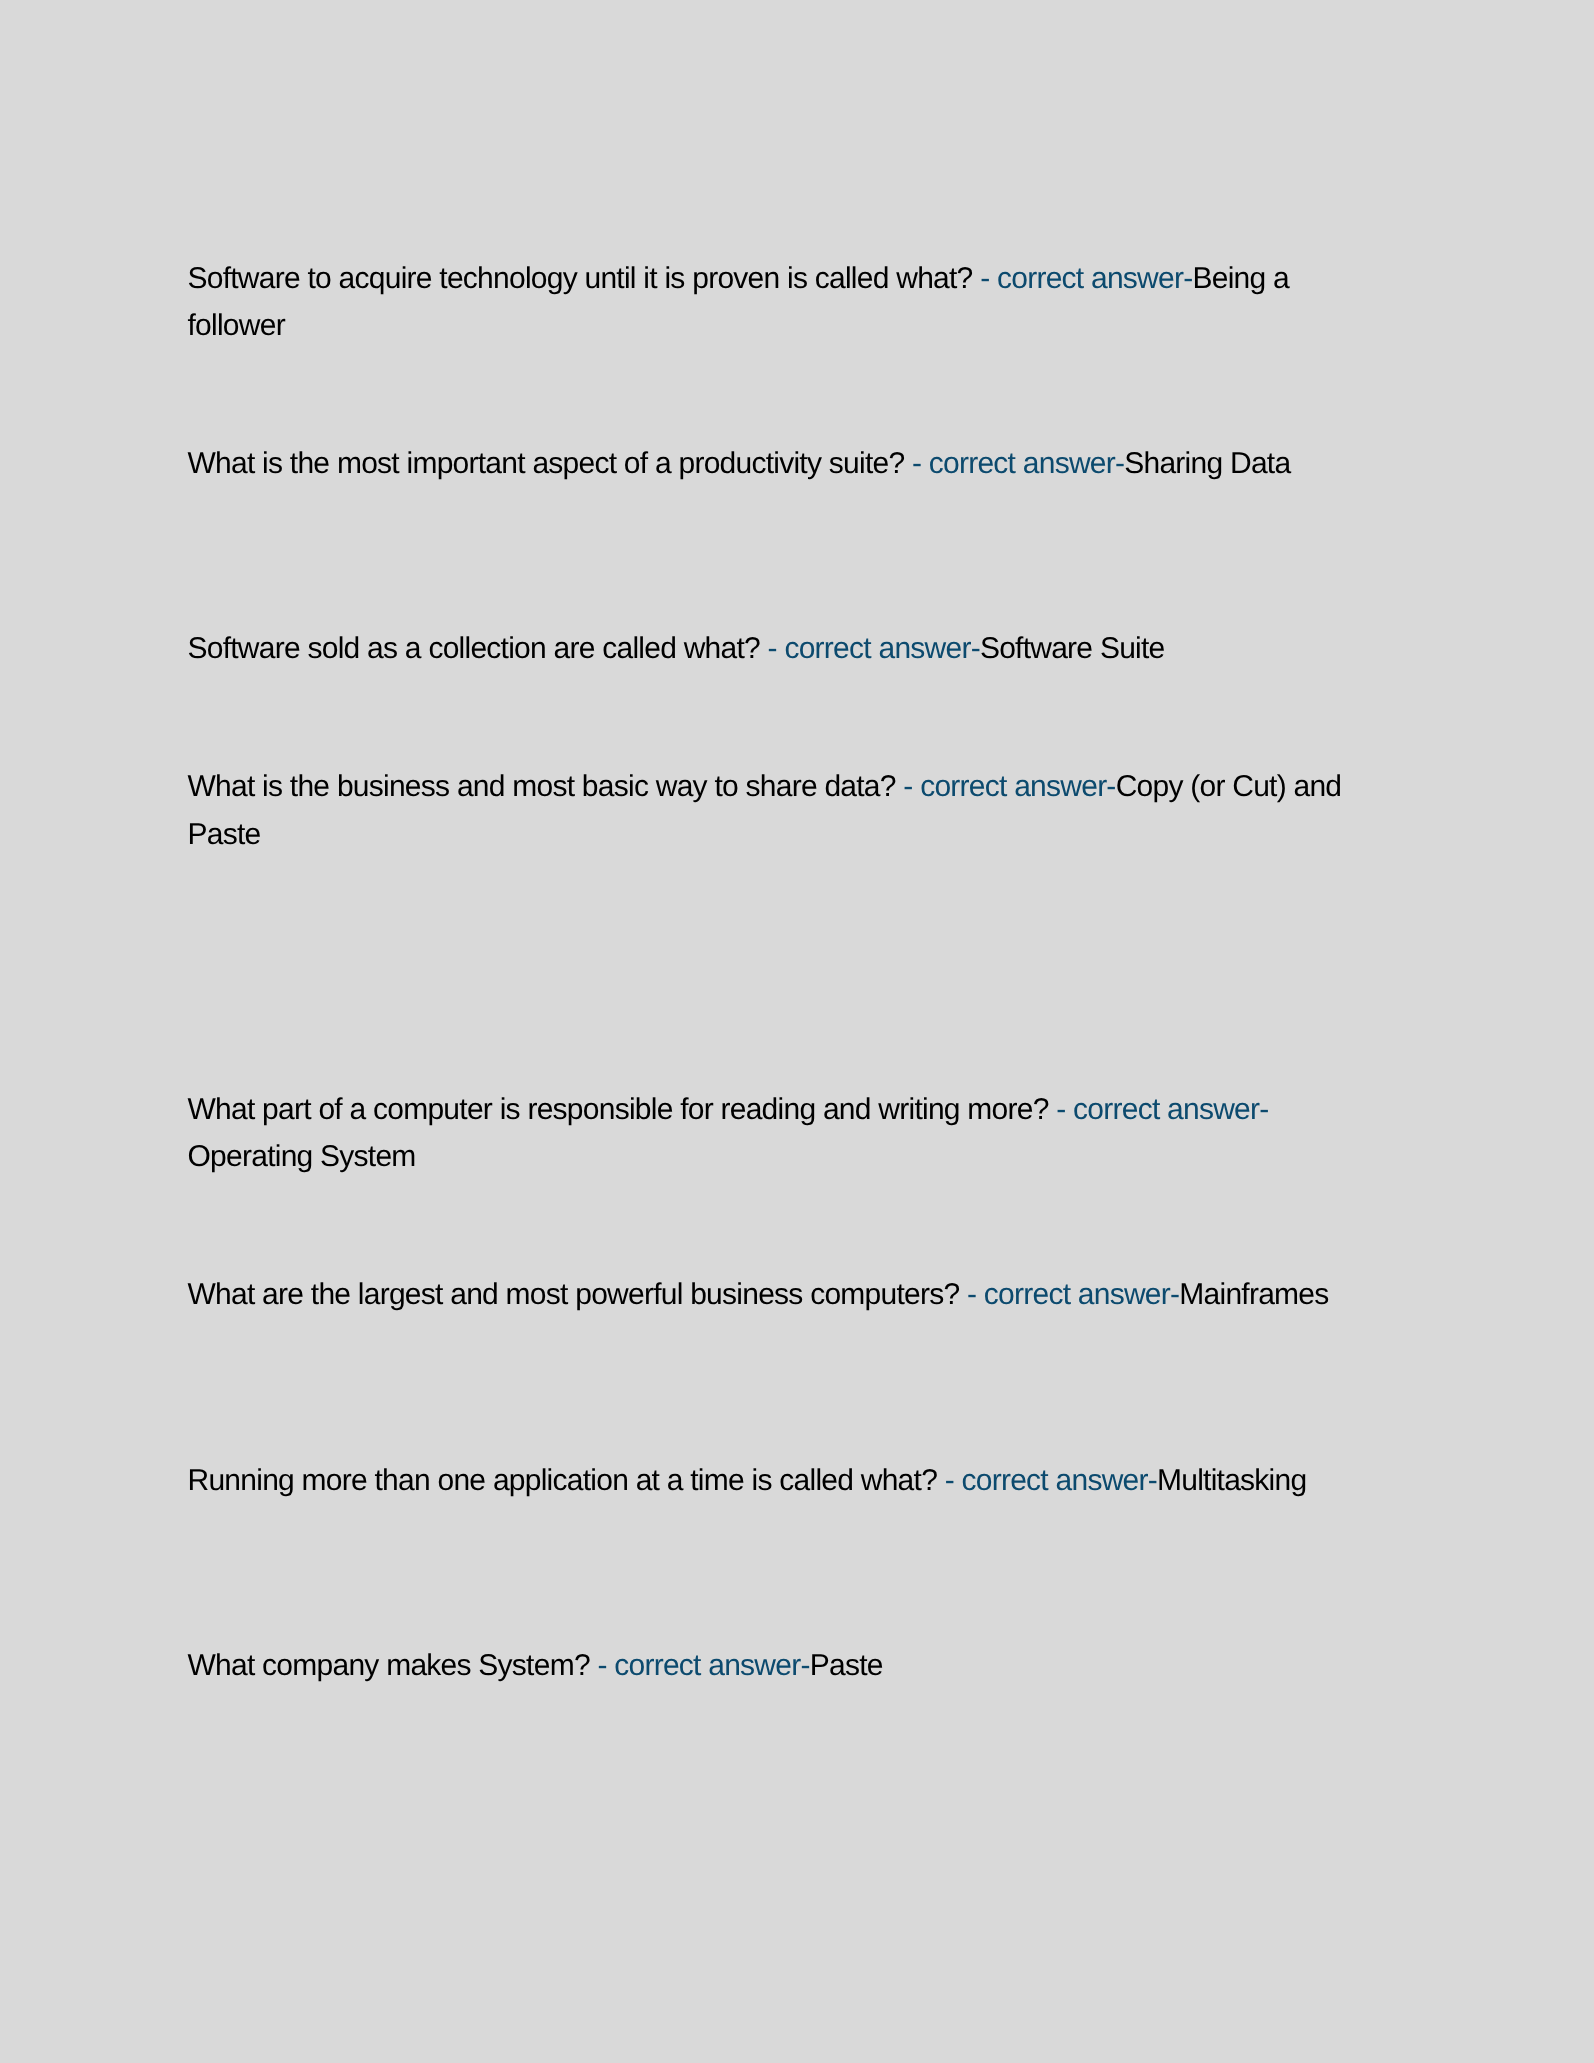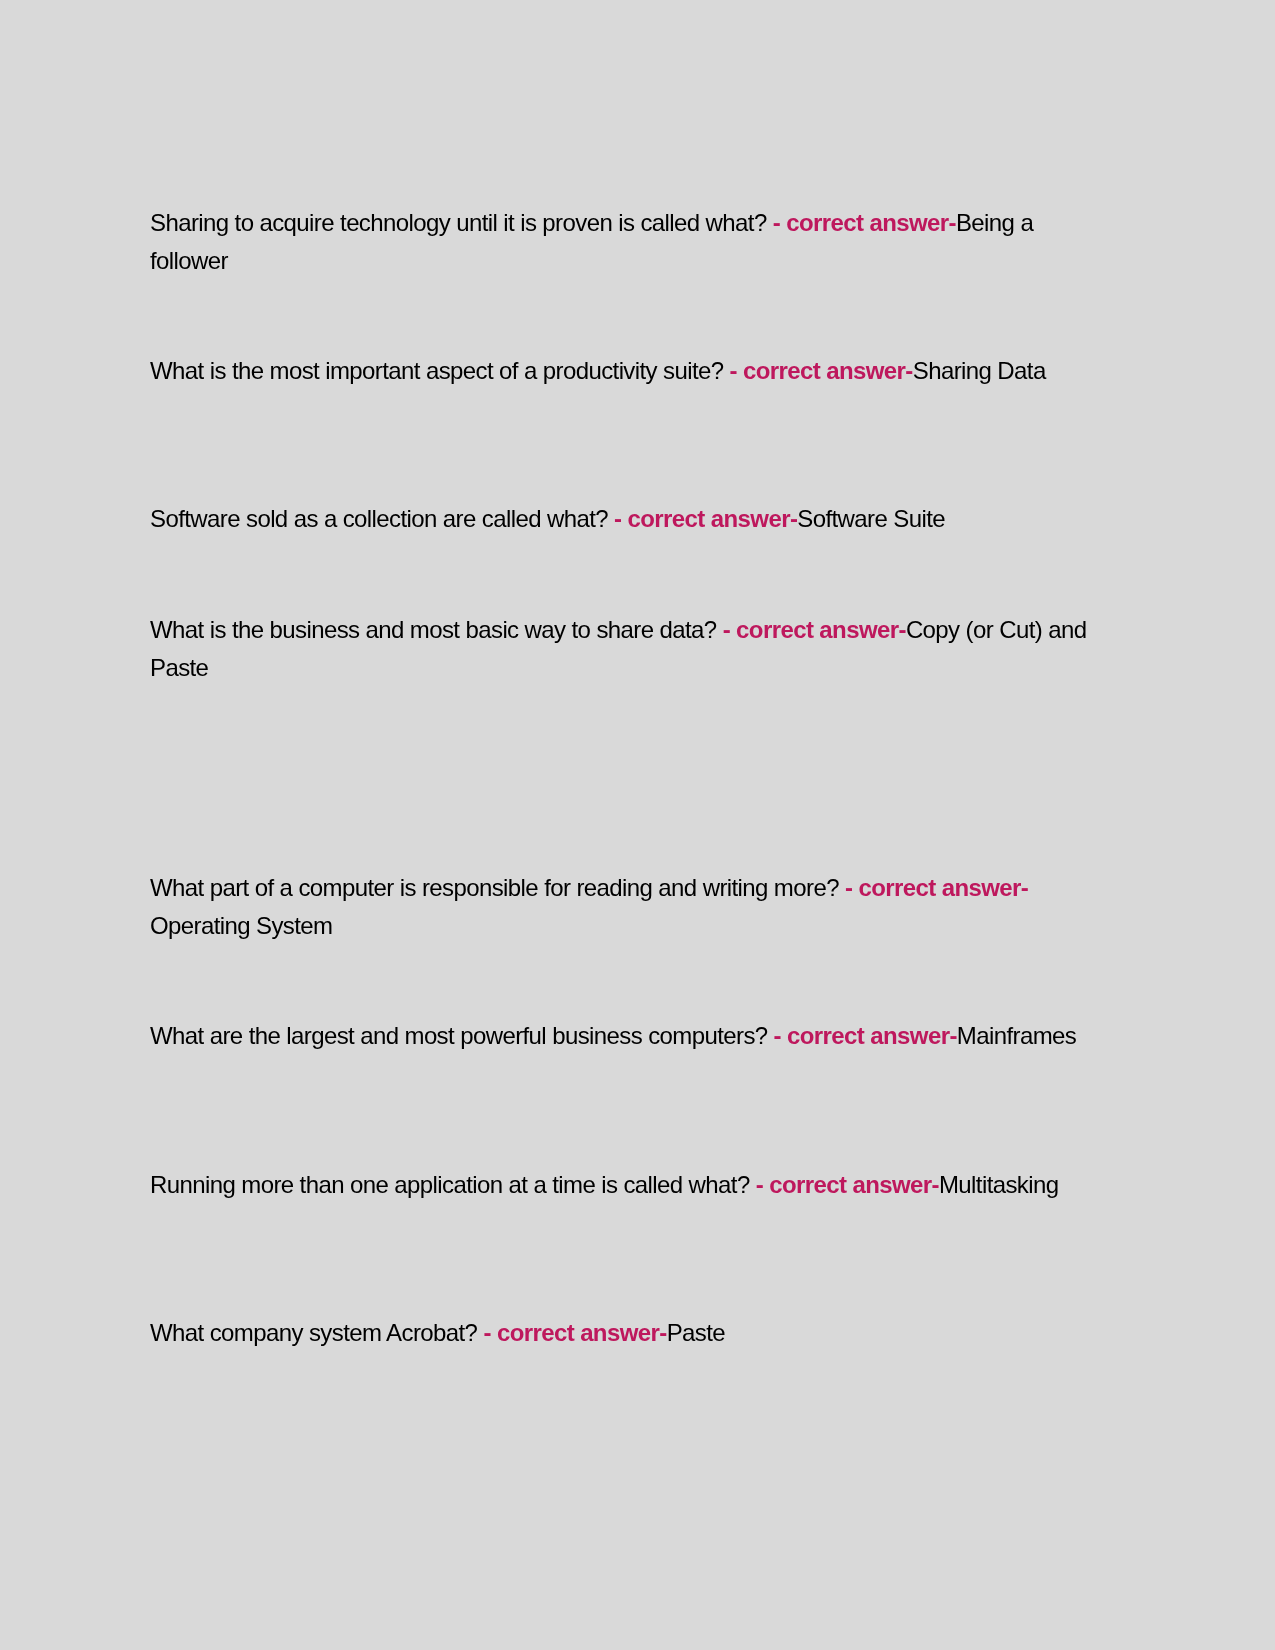--- a/index.html
+++ b/index.html
@@ -15,35 +15,35 @@
   .qa {
     position: absolute;
     left: 150px;
     width: 960px;
     font-size: 24px;
     line-height: 38px;
     letter-spacing: -0.6px;
     word-spacing: 0px;
     transform-origin: left top;
   }
-  .marker { color: #be185d; font-weight: bold; }
+  .marker { color: #0c4a6e; font-weight: normal; }
 </style>
 </head>
 <body>
 
 <div class="page">
-  <p class="qa" style="top:204px;margin:0;"><span>Sharing to acquire technology until it is proven is called what? </span><span class="marker">- correct answer-</span><span>Being a follower</span></p>
+  <p class="qa" style="top:204px;margin:0;"><span>Software to acquire technology until it is proven is called what? </span><span class="marker">- correct answer-</span><span>Being a follower</span></p>
 
   <p class="qa" style="top:500px;margin:0;"><span>Software sold as a collection are called what? </span><span class="marker">- correct answer-</span><span>Software Suite</span></p>
 
   <p class="qa" style="top:352px;margin:0;"><span>What is the most important aspect of a productivity suite? </span><span class="marker">- correct answer-</span><span>Sharing Data</span></p>
 
   <p class="qa" style="top:611px;margin:0;"><span>What is the business and most basic way to share data? </span><span class="marker">- correct answer-</span><span>Copy (or Cut) and Paste</span></p>
 
 
   <p class="qa" style="top:869px;margin:0;"><span>What part of a computer is responsible for reading and writing more? </span><span class="marker">- correct answer-</span><span>Operating System</span></p>
 
   <p class="qa" style="top:1017px;margin:0;"><span>What are the largest and most powerful business computers? </span><span class="marker">- correct answer-</span><span>Mainframes</span></p>
 
   <p class="qa" style="top:1166px;margin:0;"><span>Running more than one application at a time is called what? </span><span class="marker">- correct answer-</span><span>Multitasking</span></p>
 
-  <p class="qa" style="top:1314px;margin:0;"><span>What company system Acrobat? </span><span class="marker">- correct answer-</span><span>Paste</span></p>
+  <p class="qa" style="top:1314px;margin:0;"><span>What company makes System? </span><span class="marker">- correct answer-</span><span>Paste</span></p>
 </div>
 
 </body></html>

